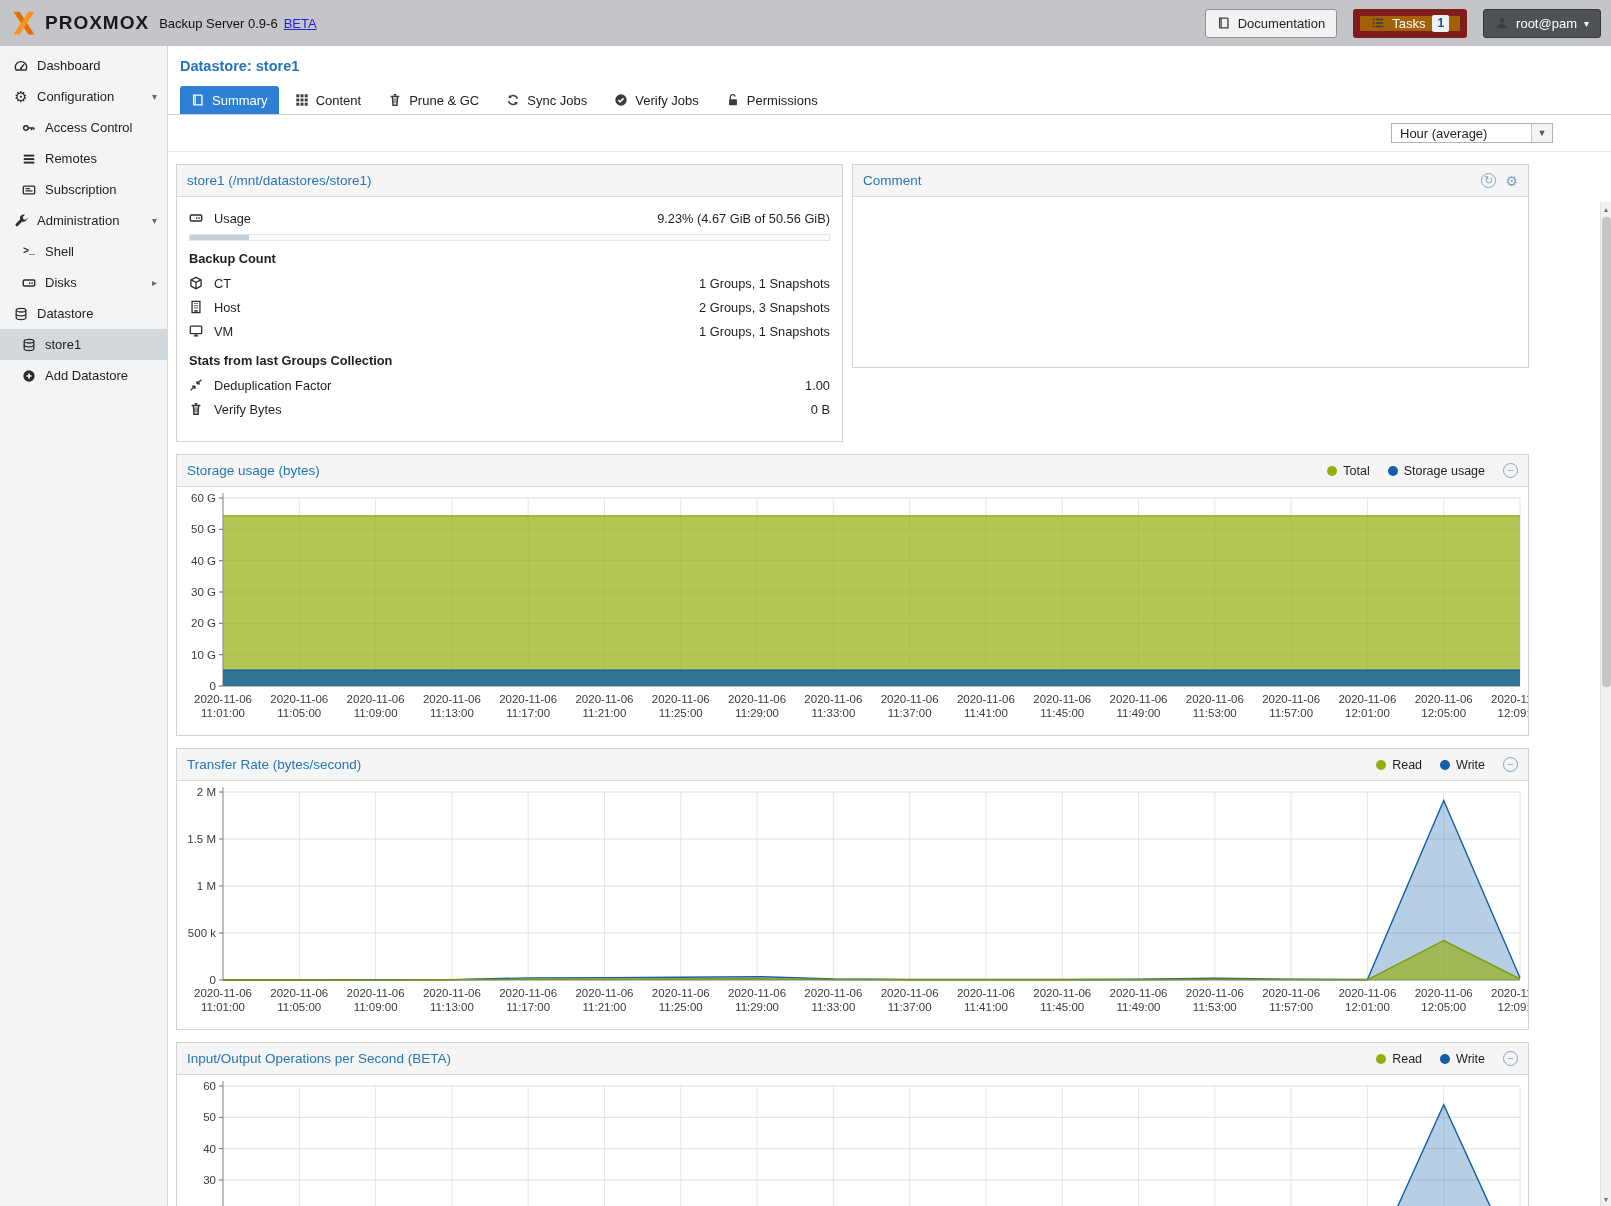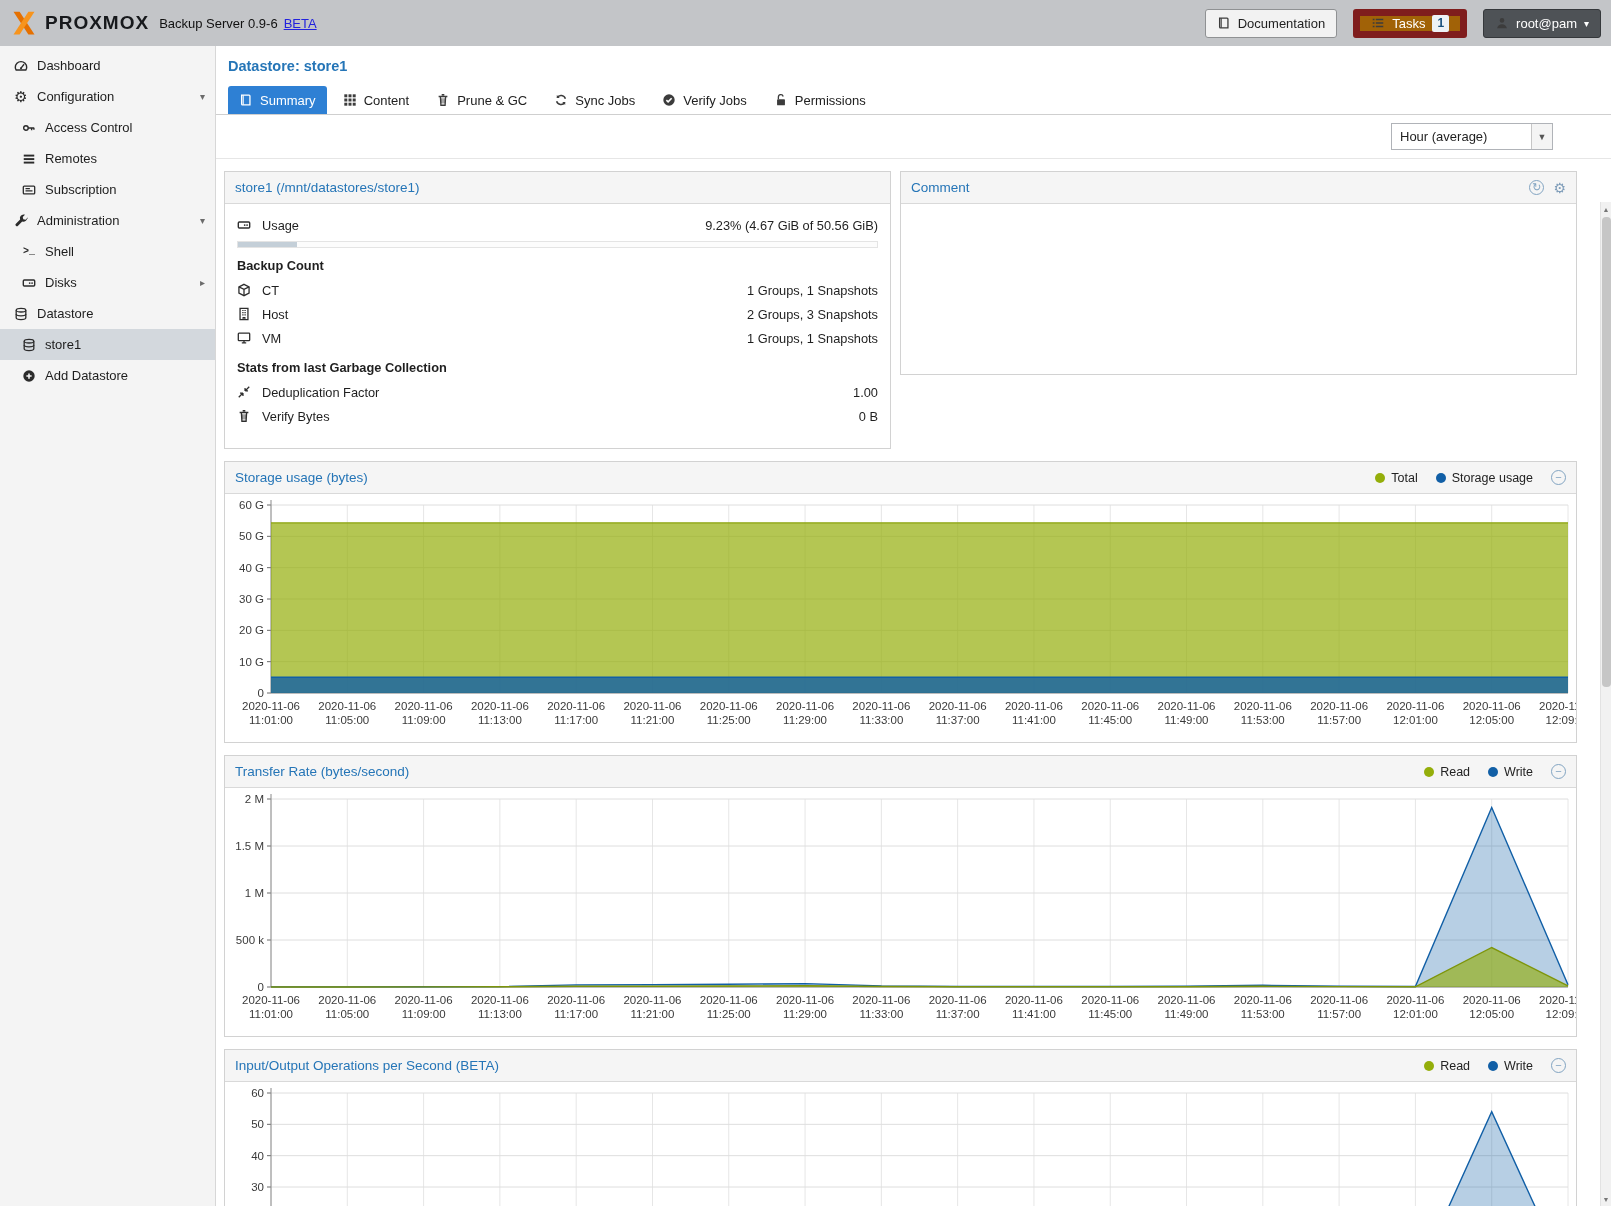--- a/index.html
+++ b/index.html
@@ -17,21 +17,21 @@
     border-radius:3px; font-size:13px; cursor:pointer; }
   .tb-btn.light { background:#f2f2f2; border:1px solid #8f9193; color:#222; }
   .tb-btn.blue  { background:#a16207; border:7px solid #7f1d1d; color:#fff; }
   .tb-btn.dark  { background:#4e5256; border:1px solid #35383b; color:#fff; }
   .badge { background:#eef2f6; color:#174f7c; border-radius:2px; padding:0 5px; font-size:12px;
     font-weight:bold; line-height:17px; }
   .caret { font-size:10px; }
 
   
   .app { display:flex; height:1160px; }
-  .sidebar { width:216px; background:#f4f4f4; border-right:1px solid #d7d7d7; padding-top:4px; }
+  .sidebar { width:168px; background:#f4f4f4; border-right:1px solid #d7d7d7; padding-top:4px; }
   .main { position:relative; flex:1; overflow:hidden; background:#fff; }
 
   
   .nav-item { display:flex; align-items:center; height:31px; padding:0 8px 0 12px; position:relative;
     cursor:pointer; color:#1d1d1d; }
   .nav-item.lvl1 { padding-left:20px; }
   .nav-item.selected { background:#d3d8dd; }
   .nav-icon { width:18px; display:inline-flex; justify-content:center; margin-right:7px; color:#2b2b2b; }
   .nav-caret { position:absolute; right:10px; color:#6b6b6b; font-size:10px; }
   .term { font-family:"Liberation Mono","DejaVu Sans Mono",monospace; font-weight:bold; font-size:10px; }
@@ -40,21 +40,21 @@
   
   .page-head { padding:12px 12px 7px; }
   .page-head h2 { font-size:14.5px; font-weight:600; color:#2575b7; }
   .tabbar { display:flex; align-items:flex-end; gap:5px; padding:5px 12px 0; border-bottom:1px solid #cfcfcf; }
   .tab { display:inline-flex; align-items:center; gap:7px; height:28px; padding:0 11px;
     border-radius:3px 3px 0 0; color:#212121; cursor:pointer; }
   .tic { display:inline-flex; color:#3c3c3c; }
   .tab.active { background:#2e80d4; color:#fff; }
   .tab.active .tic { color:#fff; }
   .toolbar { display:flex; justify-content:flex-end; padding:8px 58px 8px 12px; border-bottom:1px solid #e6e6e6; }
-  .combo { display:flex; align-items:center; height:27px; width:162px; border:1px solid #b0b3b8;
+  .combo { display:flex; align-items:center; height:20px; width:162px; border:1px solid #b0b3b8;
     background:#fff; cursor:pointer; }
   .combo .txt { padding:0 8px; flex:1; }
   .combo .trig { width:21px; height:100%; border-left:1px solid #c6c6c6; background:#f4f4f4;
     display:flex; align-items:center; justify-content:center; color:#555; font-size:9px; }
 
   
   .content { padding:12px 0 0 8px; }
   .row-top { display:flex; gap:9px; margin-bottom:12px;border-radius:22px; }
   .panel { background:#fff; border:1px solid #d2d2d2; }
   .panel.sum { width:667px; height:278px; }
@@ -371,21 +371,21 @@
               <span class="ic">
                 <svg class="ic16" viewBox="0 0 16 16">
                     <rect x="1.5" y="2.5" width="13" height="8.5" rx="0.8" fill="none" stroke="currentColor" stroke-width="1.3"></rect>
                     <path d="M5.5 13.5h5M8 11v2.5" stroke="currentColor" stroke-width="1.3" fill="none"></path>
                   </svg>
               </span>
               <span>VM</span>
               <span class="val">1 Groups, 1 Snapshots</span>
             </div>
 
-            <div class="section-title">Stats from last Garbage Collection</div>
+            <div class="section-title">Stats from last Groups Collection</div>
             <div class="kv">
               <span class="ic">
                 <svg class="ic16" viewBox="0 0 16 16">
                     <path d="M14 2L9.2 6.8M9.2 6.8V3.4M9.2 6.8h3.4M2 14l4.8-4.8M6.8 9.2v3.4M6.8 9.2H3.4" fill="none" stroke="currentColor" stroke-width="1.3"></path>
                   </svg>
               </span>
               <span>Deduplication Factor</span>
               <span class="val">1.00</span>
             </div>
             <div class="kv">

